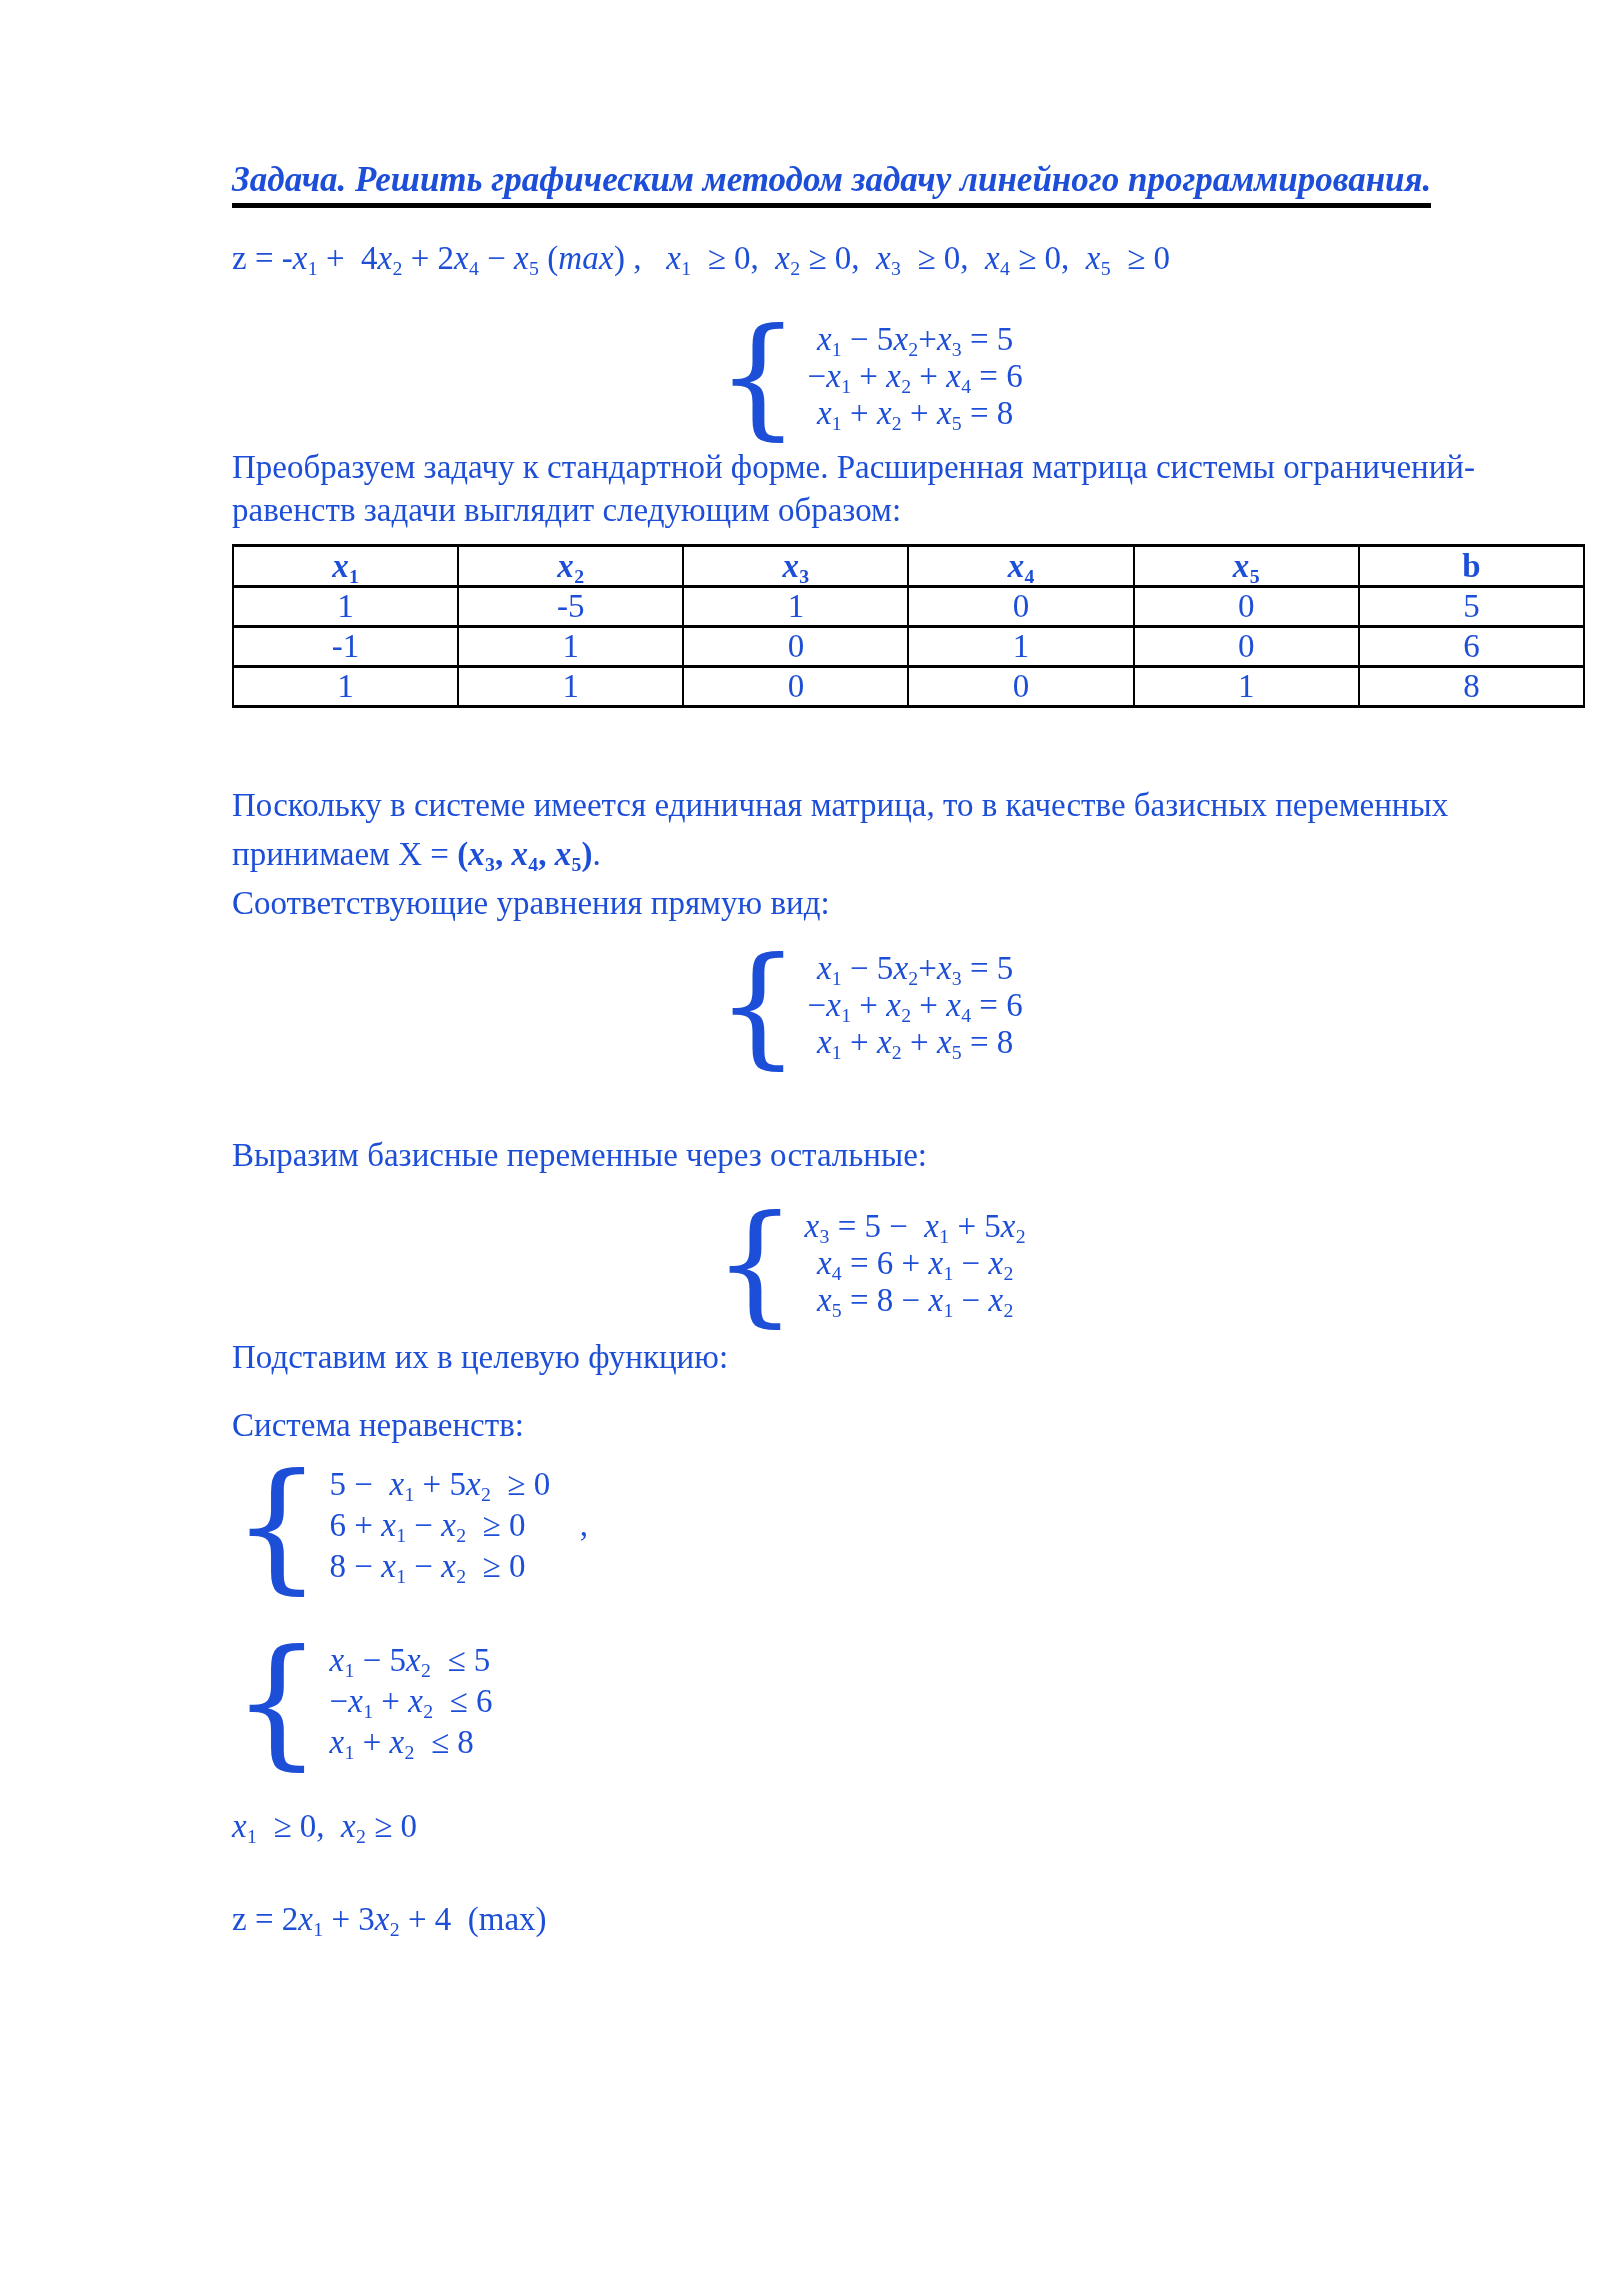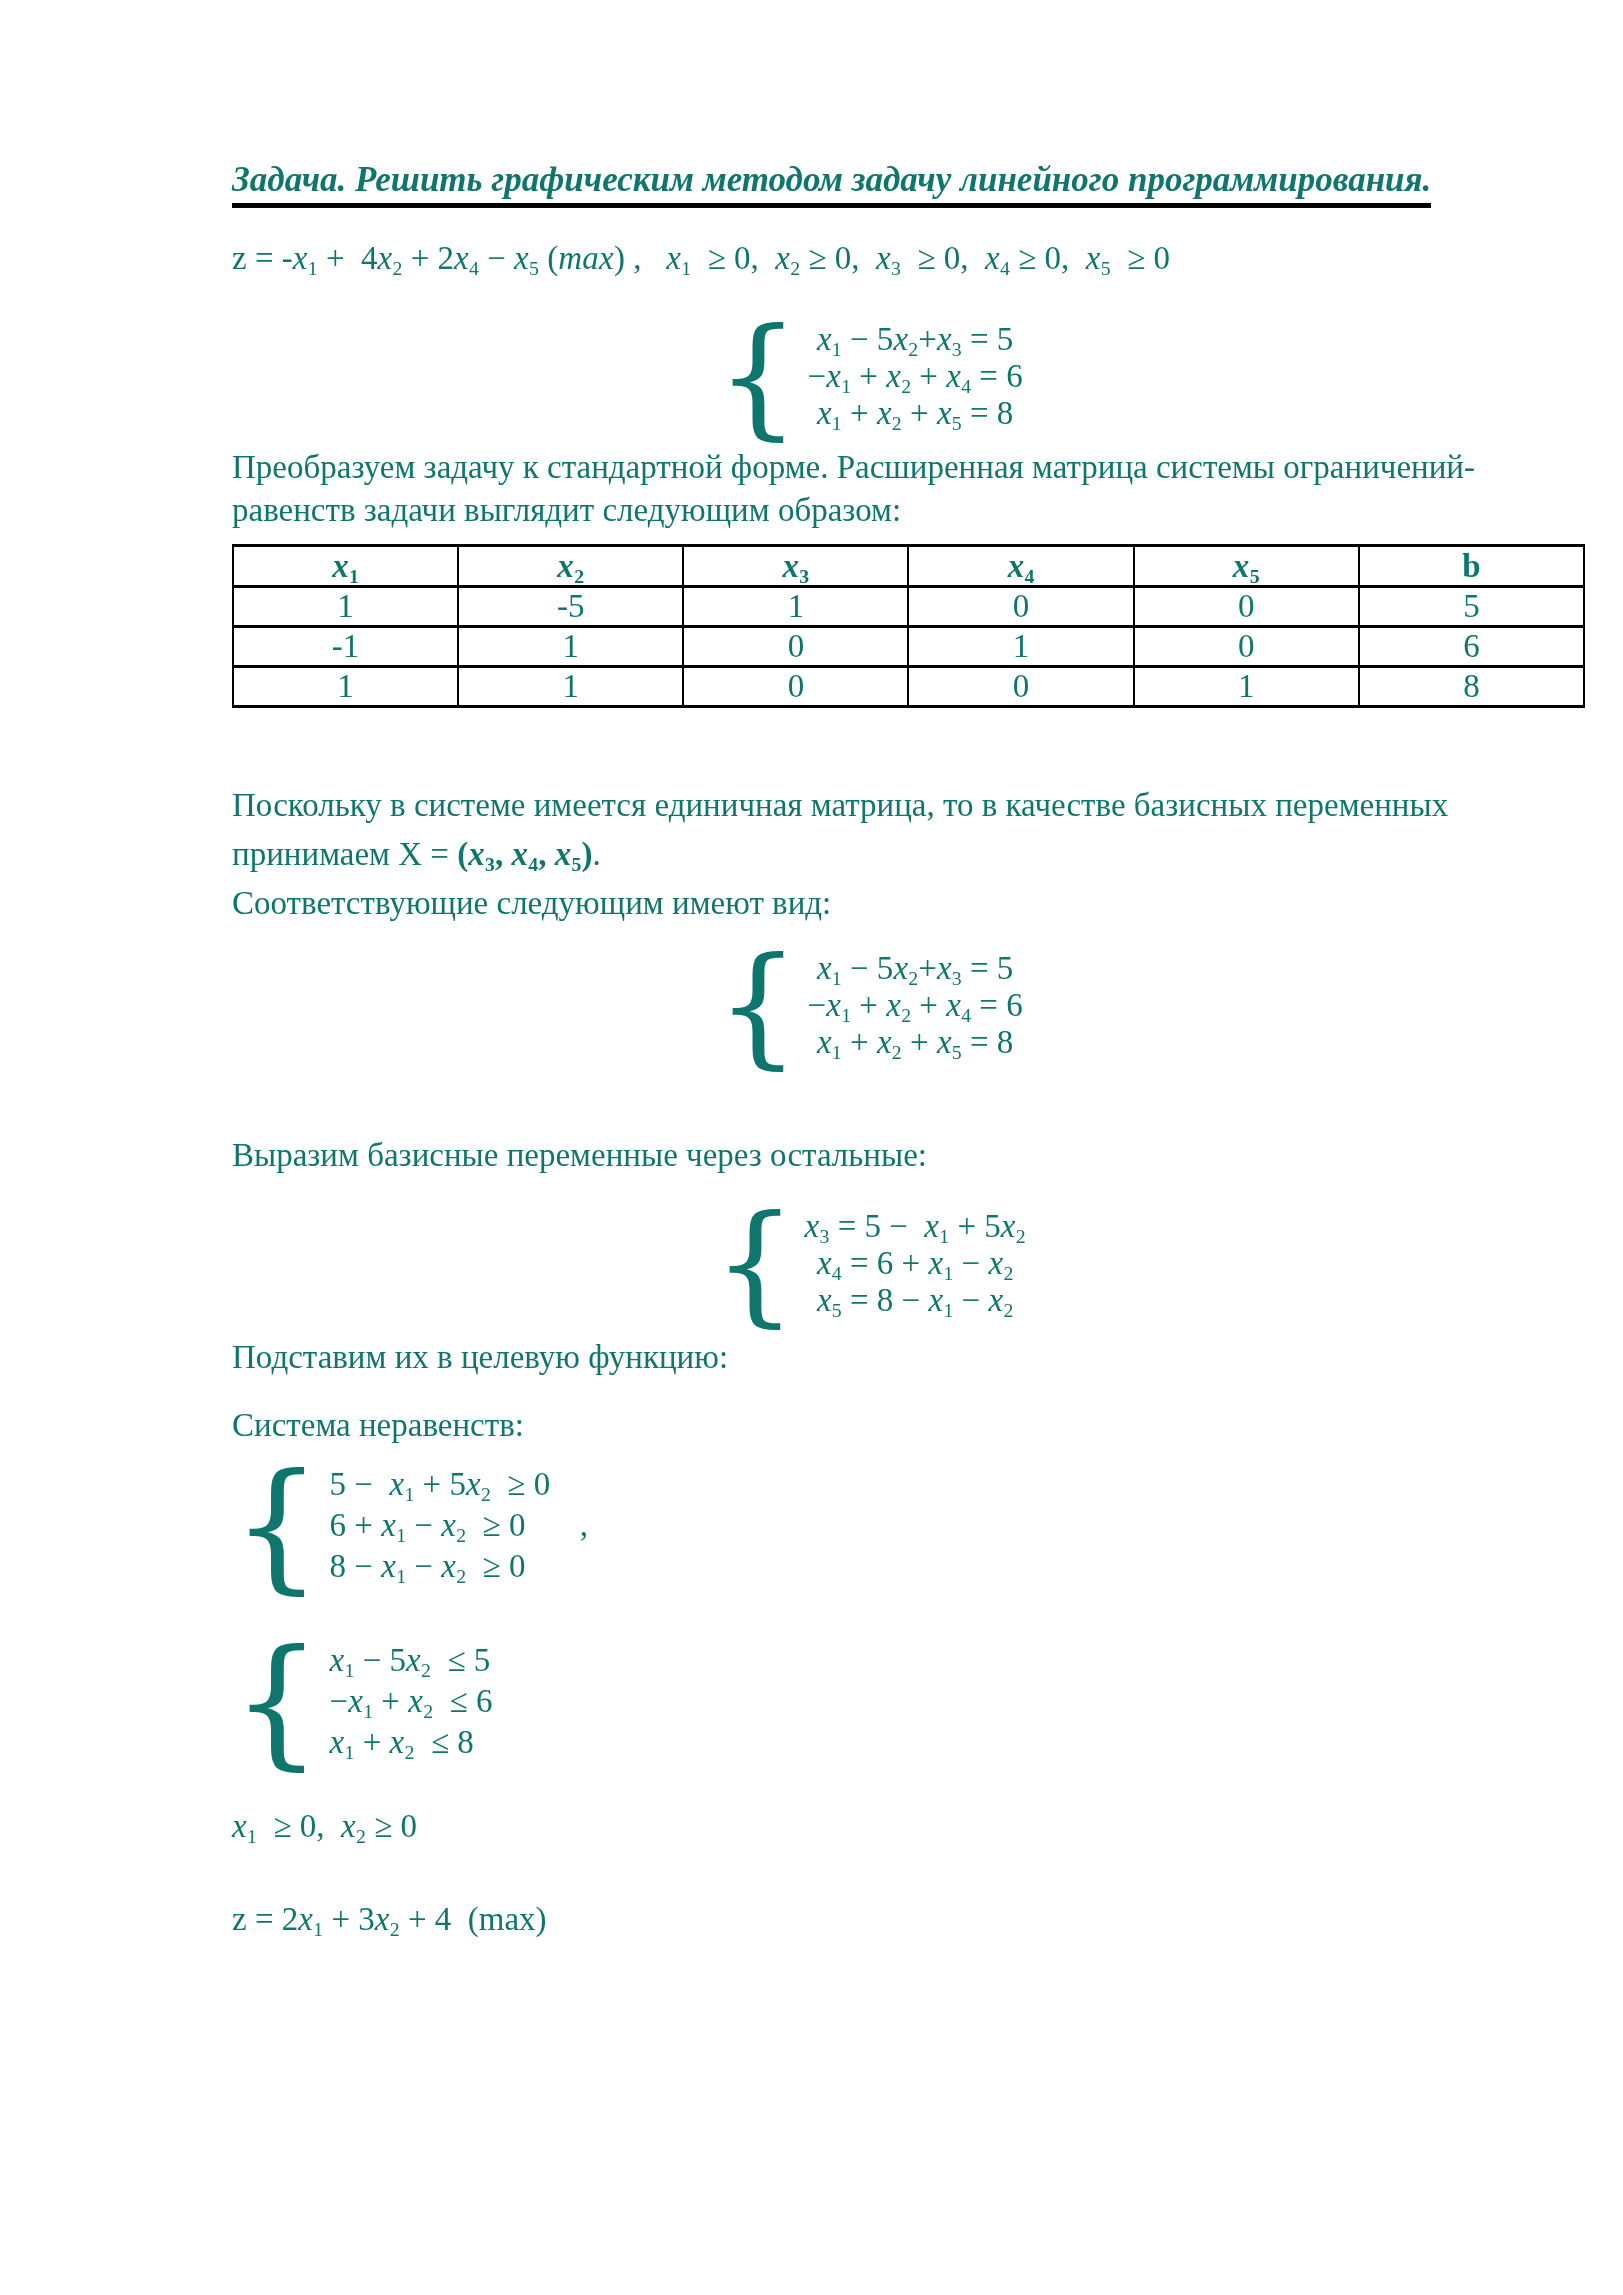--- a/index.html
+++ b/index.html
@@ -1,21 +1,21 @@
 <!DOCTYPE html>
 <html style="font-size:10.5px"><head>
 <meta charset="utf-8">
 <style>
   html, body { margin: 0; padding: 0; background: #808080; }
   .page {
     position: relative;
     width: 1623px;
     height: 2295px;
     background: #ffffff;
-    color: #0f766e;
+    color: #1d4ed8;
     font-family: "Liberation Serif", "DejaVu Serif", serif;
     font-size: 33px;
     overflow: hidden;
     box-sizing: border-box;
     padding: 160px 116px 0 232px;
   }
   .title-line { line-height: 39px; }
   .title-line span {
     font-weight: 700;
     font-style: italic;
@@ -124,21 +124,21 @@
           <td>0</td>
           <td>0</td>
           <td>1</td>
           <td>8</td>
         </tr>
       </tbody>
     </table>
 
   <div class="para para-wide" style="margin-top: 73px;">Поскольку в системе имеется единичная матрица, то в качестве базисных переменных принимаем X = <b>(<i>x</i><sub>3</sub>, <i>x</i><sub>4</sub>, <i>x</i><sub>5</sub>)</b>.</div>
 
-  <div class="heading" style="margin-top: 5.2px;">Соответствующие следующим имеют вид:</div>
+  <div class="heading" style="margin-top: 5.2px;">Соответствующие уравнения прямую вид:</div>
 
   <div class="system centered tight" style="margin-top: 17.7px;">
     <span class="brace">{</span>
     <div class="sys-col">
         <div class="sys-line"><i>x</i><sub>1</sub> − 5<i>x</i><sub>2</sub>+<i>x</i><sub>3</sub> = 5</div>
         <div class="sys-line">−<i>x</i><sub>1</sub> + <i>x</i><sub>2</sub> + <i>x</i><sub>4</sub> = 6</div>
         <div class="sys-line"><i>x</i><sub>1</sub> + <i>x</i><sub>2</sub> + <i>x</i><sub>5</sub> = 8</div>
       </div>
   </div>
 

